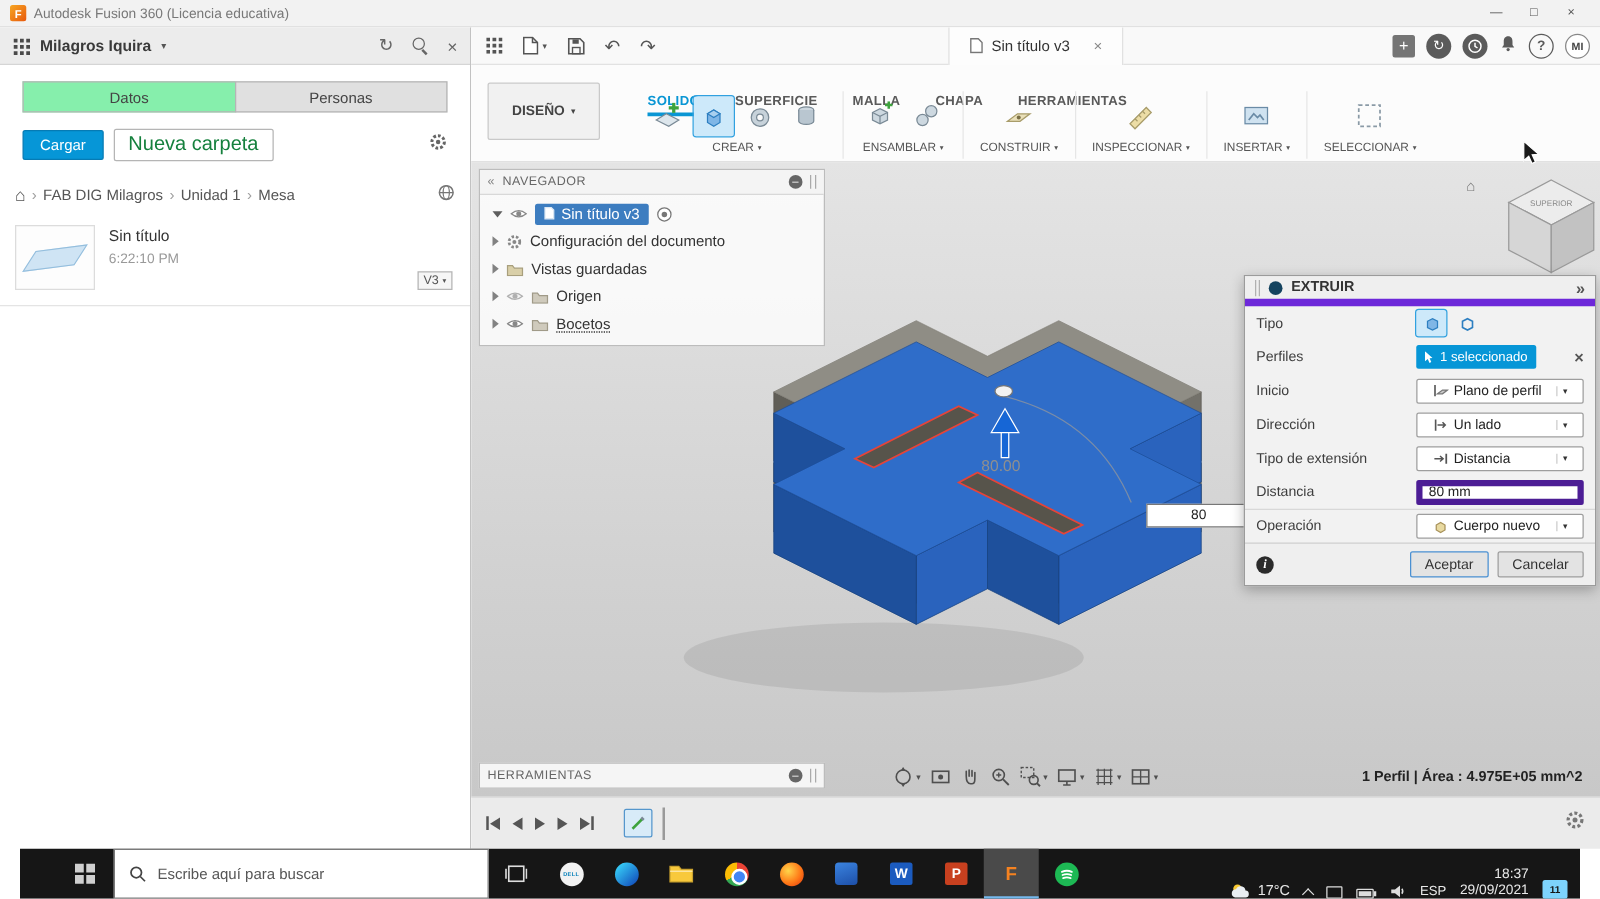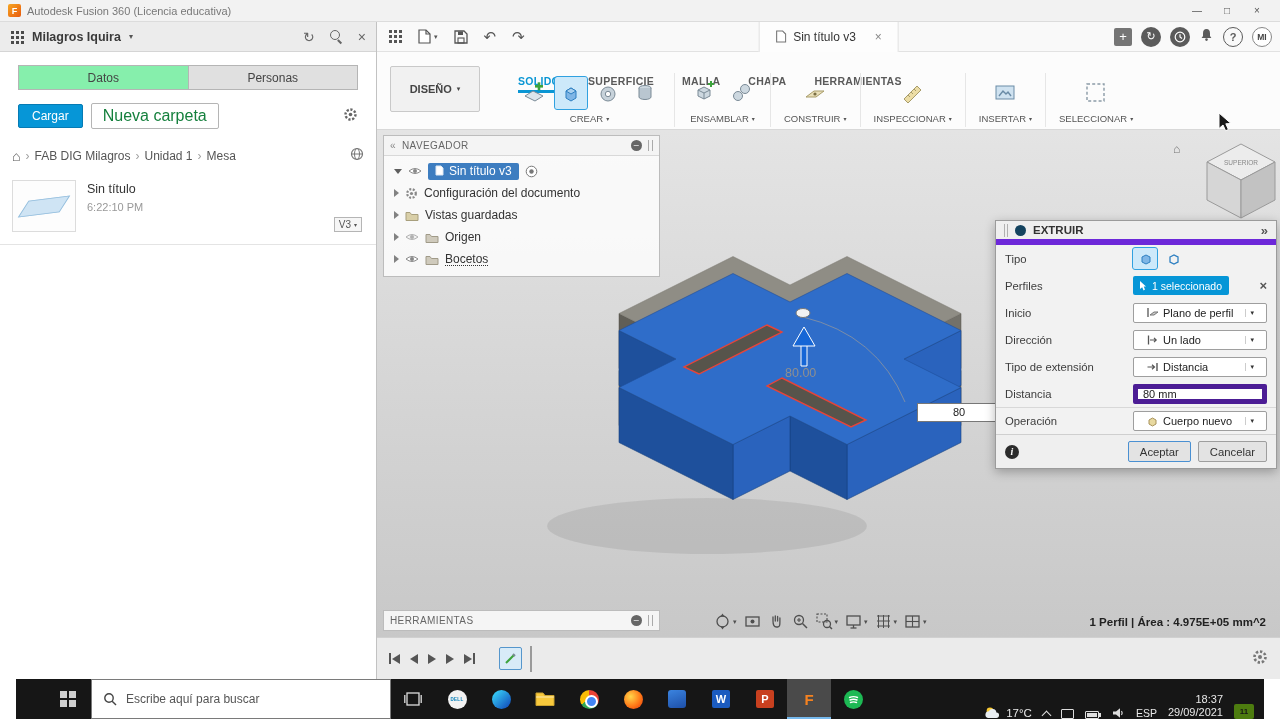--- a/index.html
+++ b/index.html
@@ -156,21 +156,21 @@
   .fusion-f { color:#f58220; font-size:15px; font-weight:bold; }
   .spotify { background:#1db954; display:flex; align-items:center; justify-content:center; }
   .tb-tray { margin-left:auto; display:flex; align-items:flex-end; gap:11px; padding-right:10px; color:#e8e8e8; font-size:11.5px; }
   .chev-up { width:7px; height:7px; border-left:1.6px solid #e0e0e0; border-top:1.6px solid #e0e0e0; transform:rotate(45deg); margin-top:3px; }
   .mini-mon { width:13px; height:10px; border:1.3px solid #ddd; border-radius:1px; }
   .batt { display:flex; align-items:center; }
   .batt .body { width:14px; height:8px; border:1.2px solid #ddd; border-radius:1px; padding:1px; }
   .batt .body i { display:block; width:100%; height:100%; background:#ddd; }
   .batt .nub { width:2px; height:4px; background:#ddd; }
   .tray-time { text-align:right; font-size:11px; line-height:13px; }
-  .notif { width:20px; height:15px; background:#4d7c0f; border-radius:2px; color:#161616; font-size:8px; font-weight:bold; display:flex; align-items:center; justify-content:center; }
+  .notif { width:20px; height:15px; background:#7dd3fc; border-radius:2px; color:#161616; font-size:8px; font-weight:bold; display:flex; align-items:center; justify-content:center; }
 </style>
 </head>
 <body>
 
 <div class="titlebar">
   <span class="tb-logo">F</span>
   <span>Autodesk Fusion 360 (Licencia educativa)</span>
   <div class="tb-controls">
     <span class="tb-ctl">—</span>
     <span class="tb-ctl">□</span>

